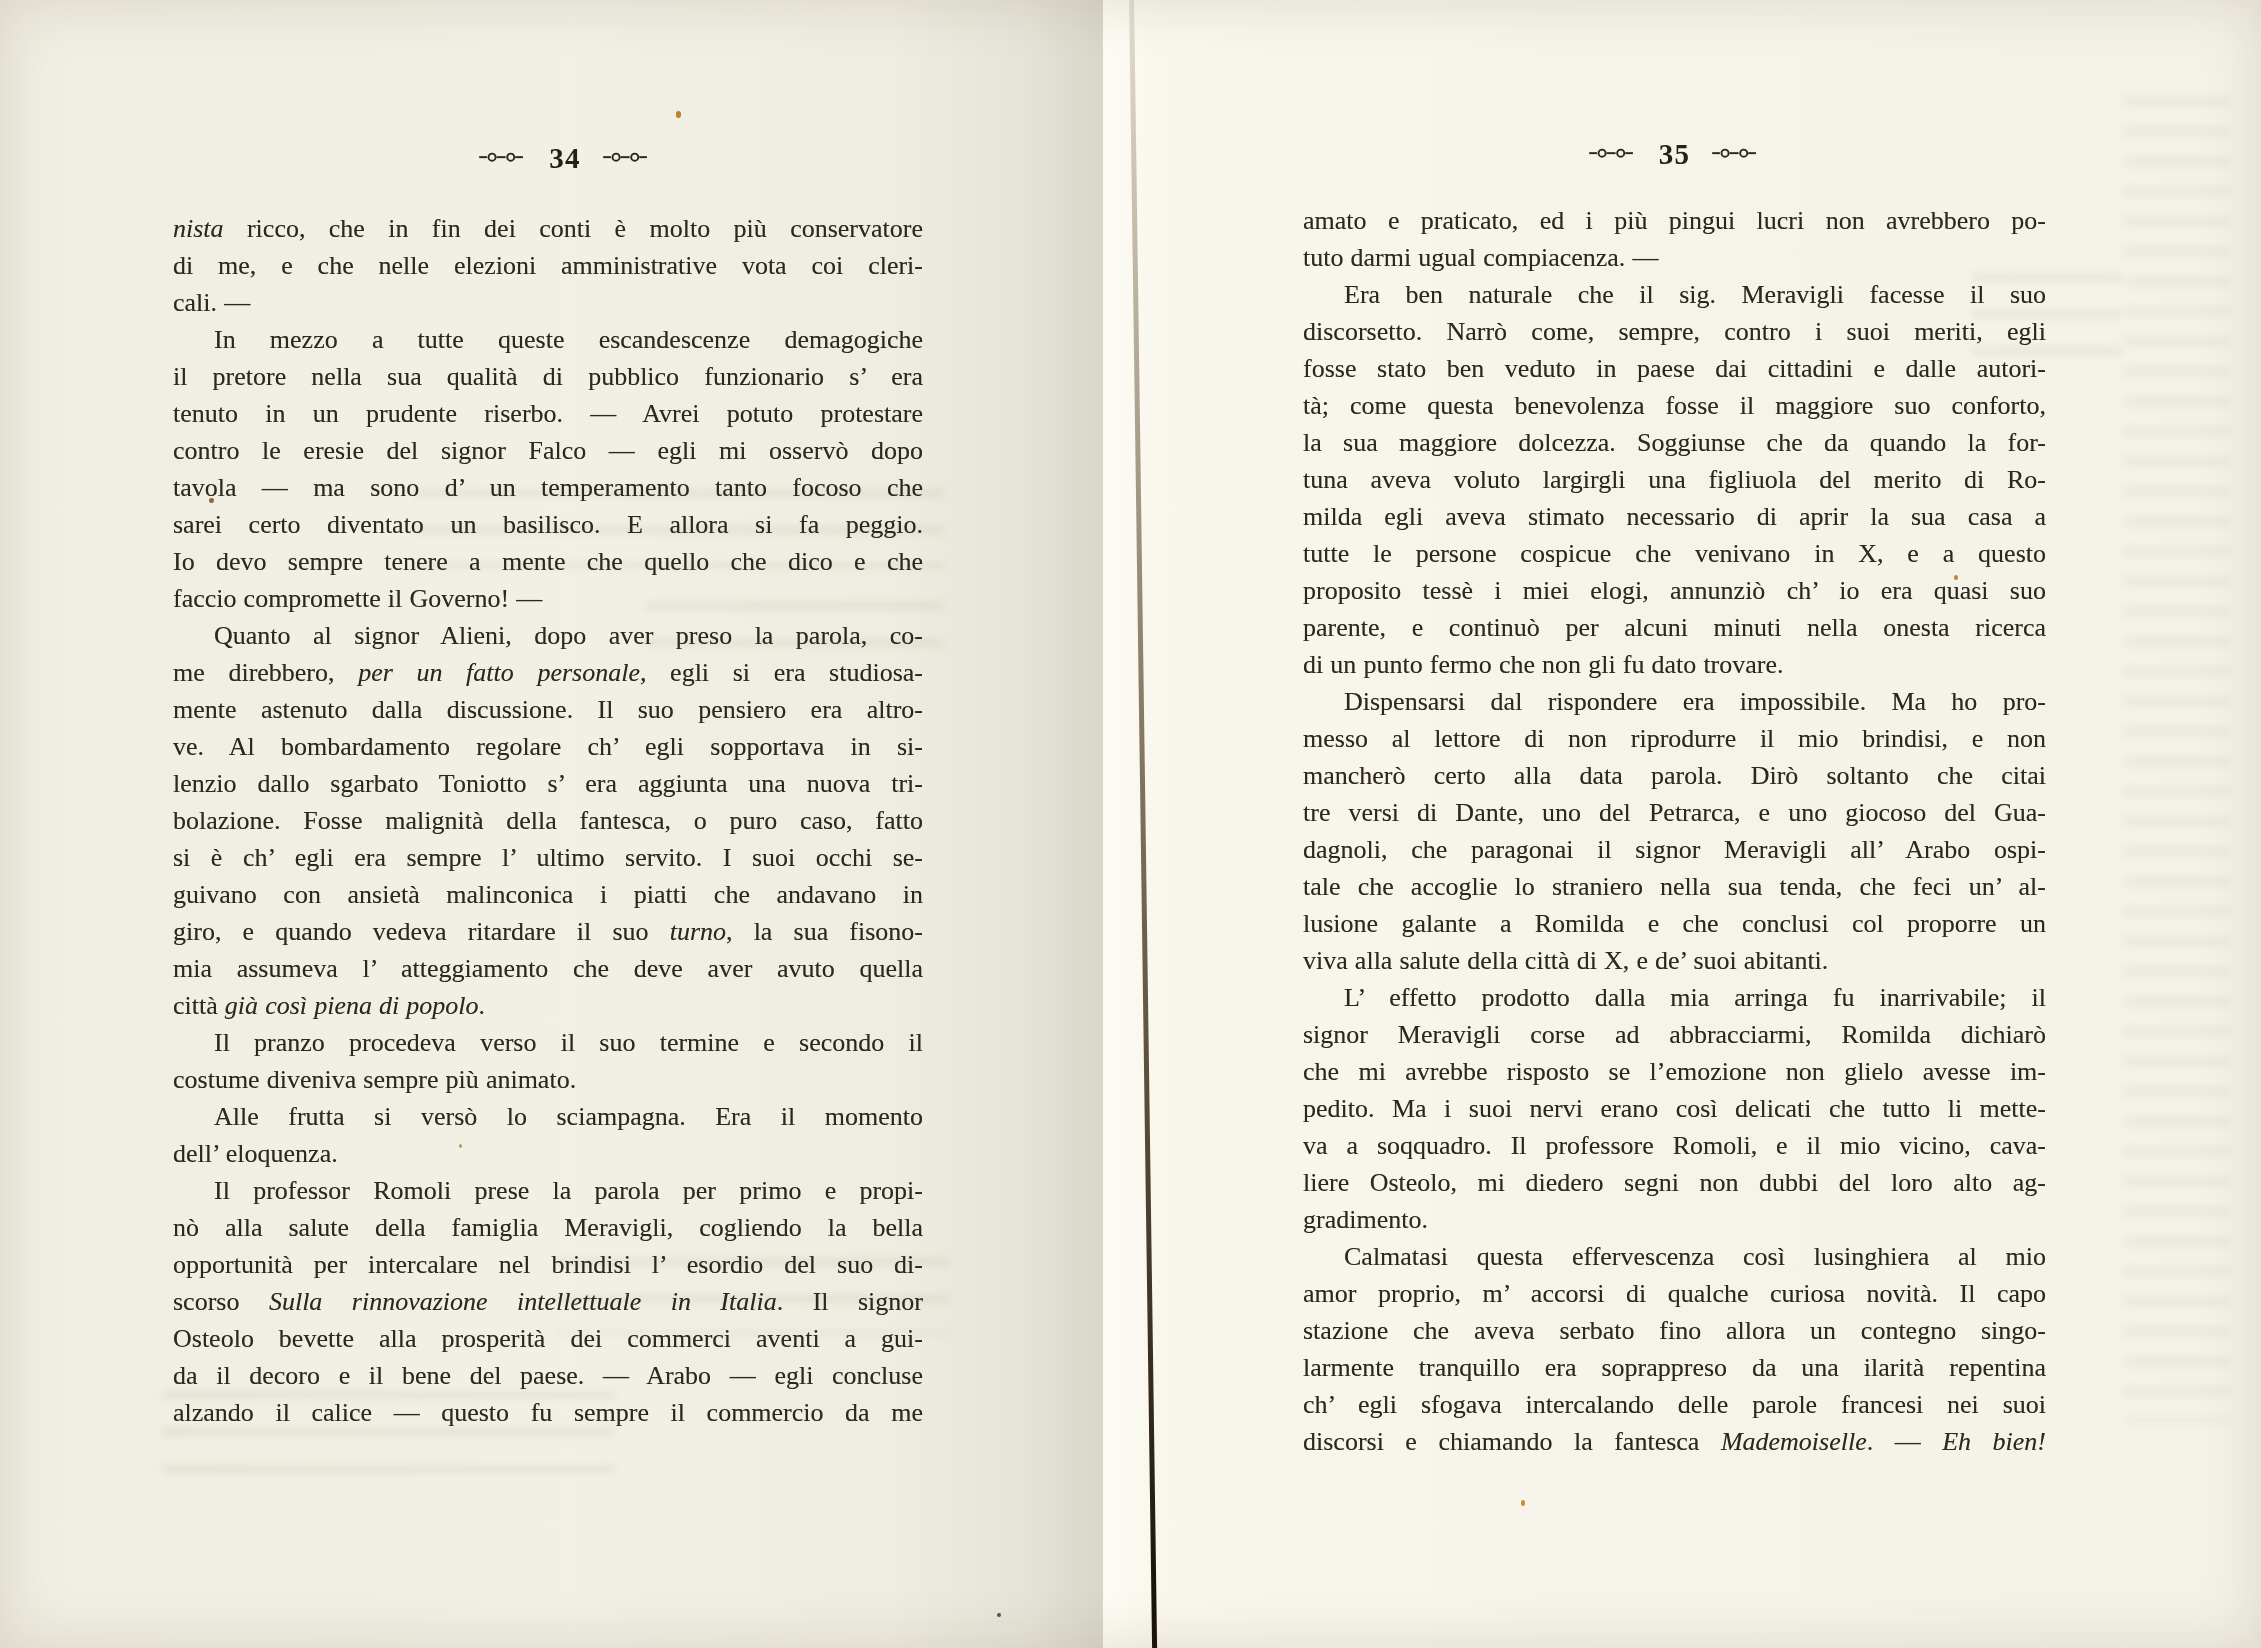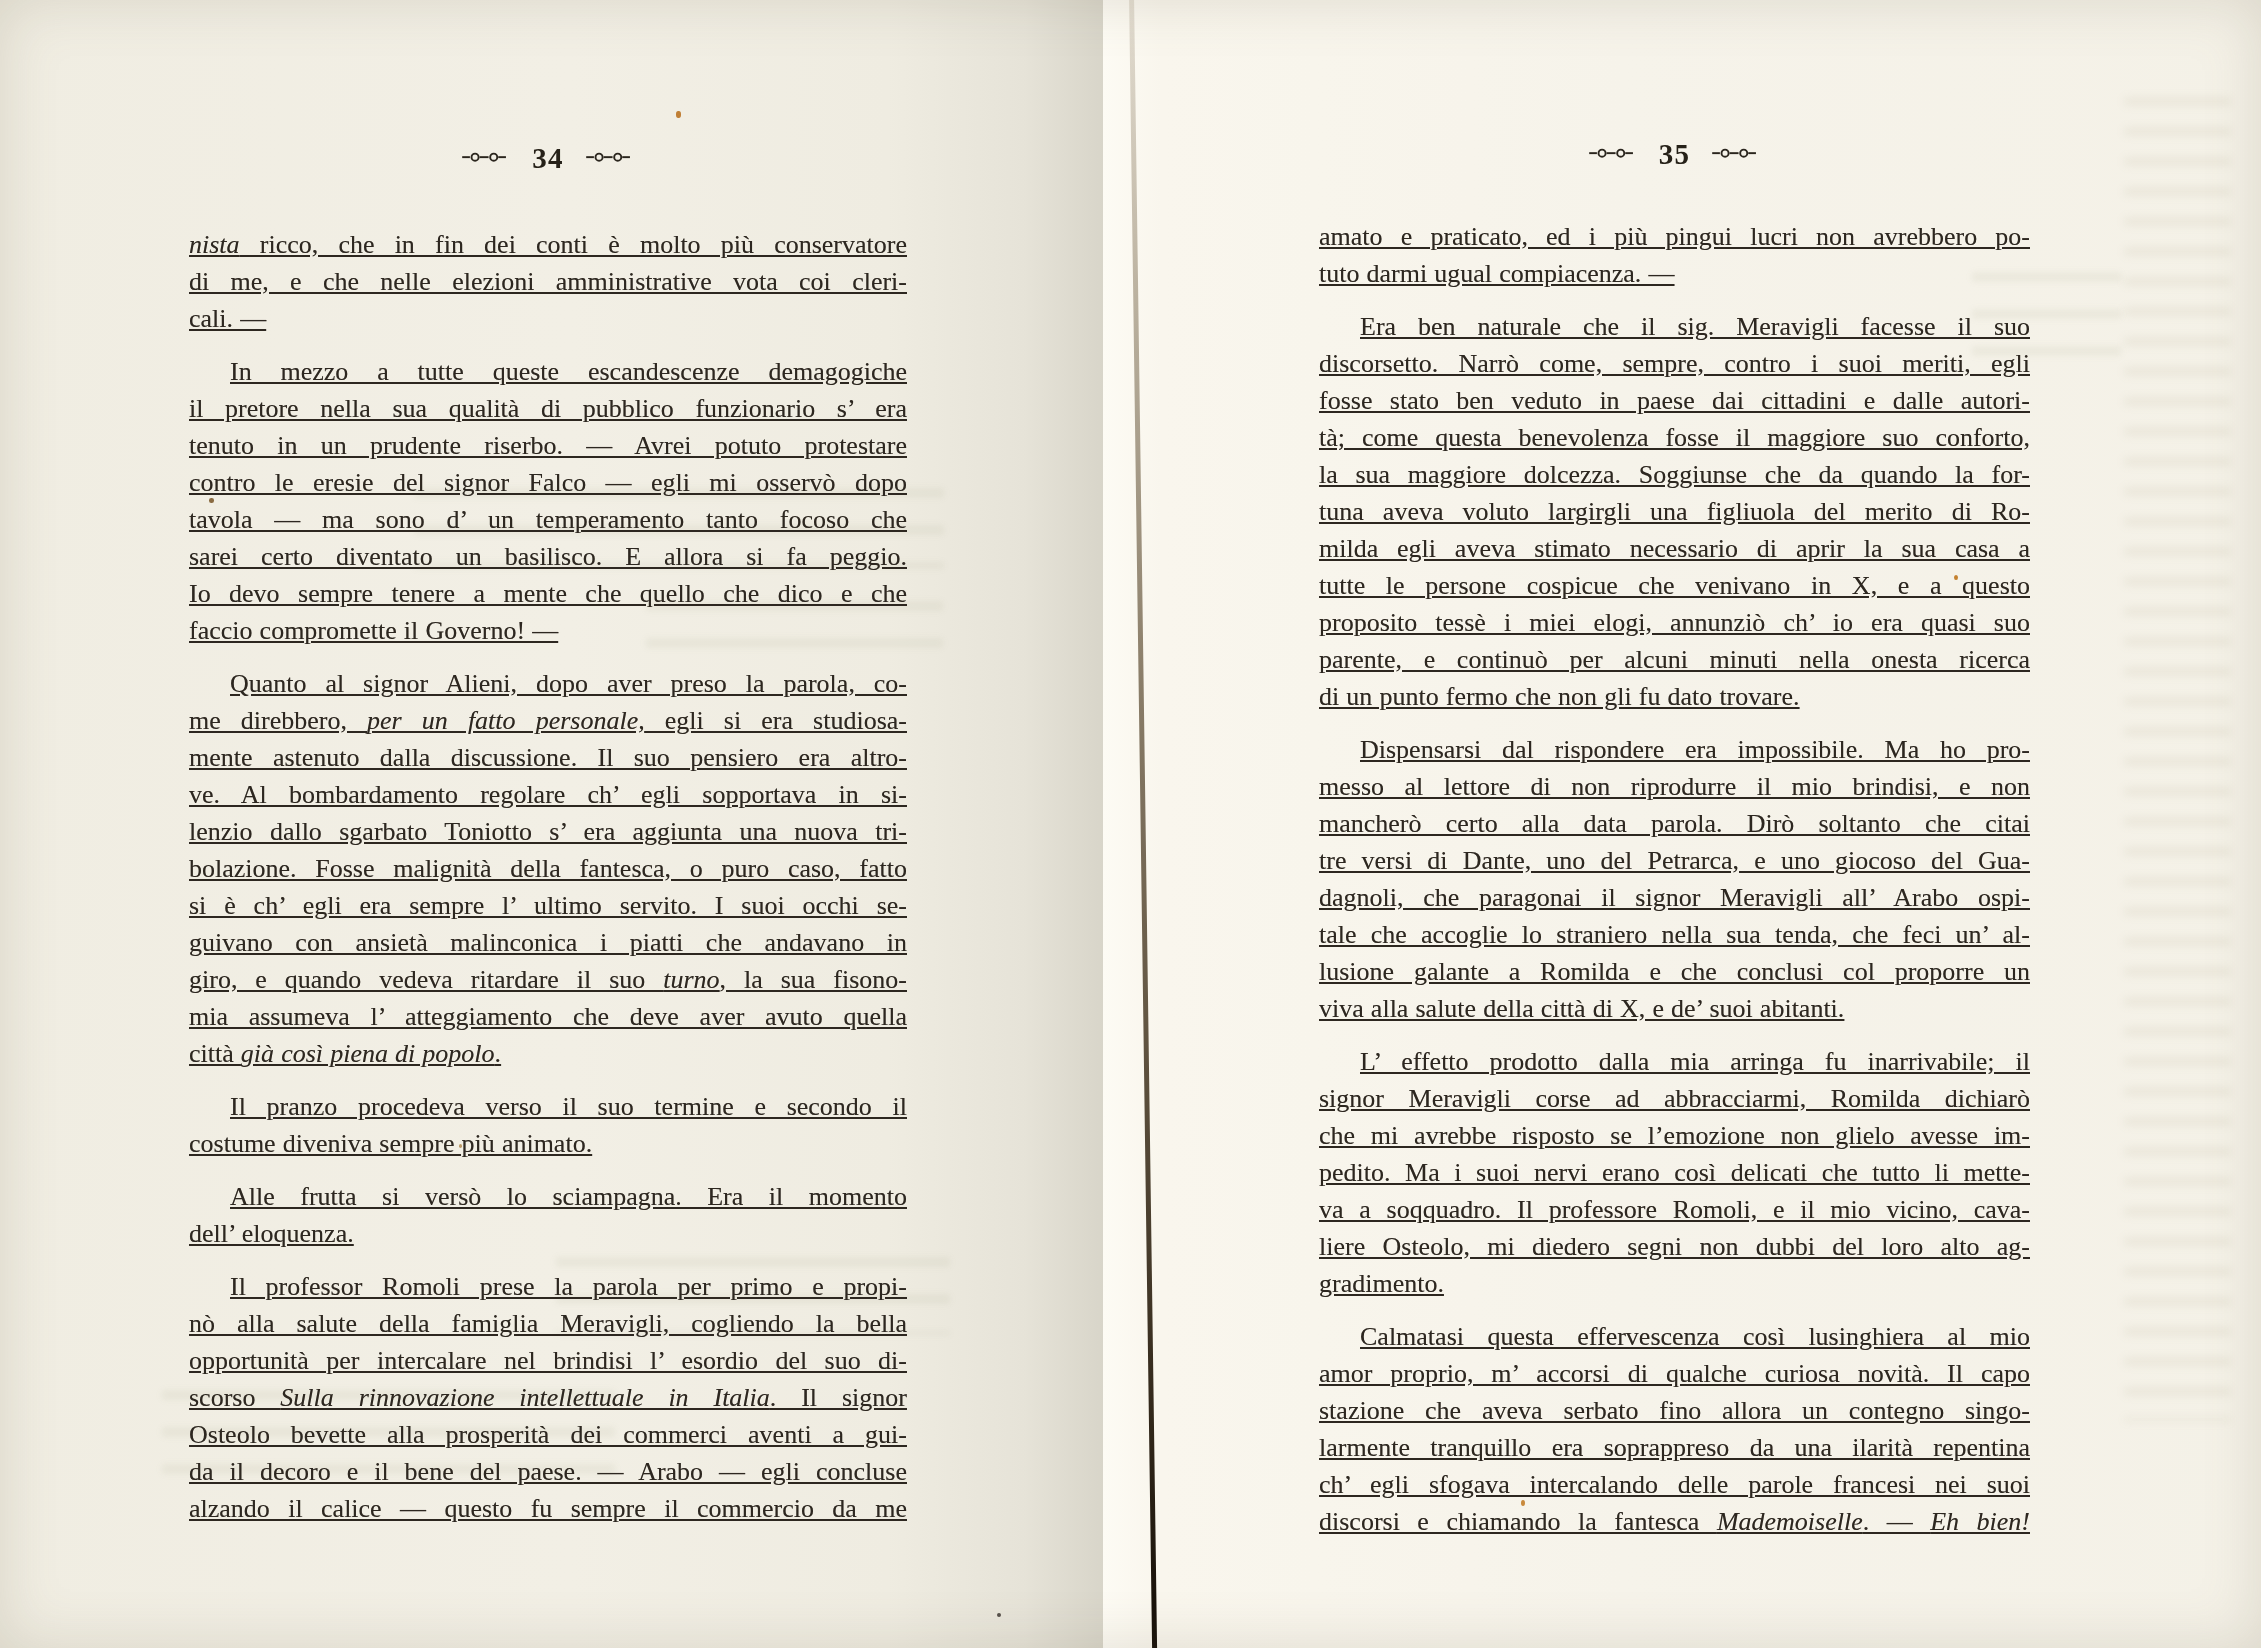--- a/index.html
+++ b/index.html
@@ -23,31 +23,31 @@
       rgba(125,105,75,.18) 0%,rgba(110,92,62,.45) 18%,
       rgba(95,78,52,.70) 40%,rgba(70,56,36,.88) 65%,
       rgba(42,32,18,.96) 85%,rgba(18,12,6,1) 100%);
     transform:rotate(-0.8deg);transform-origin:top center;
     border-radius:1.9px;
   }
   .pg-head{
     position:absolute;display:flex;align-items:center;justify-content:center;
     gap:22px;color:#262118;
   }
-  .pg-head-left{left:173px;width:750px;top:144px;}
+  .pg-head-left{left:190px;width:750px;top:144px;}
   .pg-head-right{left:1303px;width:743px;top:140px;text-align:center;}
   .pg-num{font-size:29px;font-weight:bold;letter-spacing:1.3px;line-height:1;}
   .orn{display:inline-block;}
   .body{
     position:absolute;font-size:26px;line-height:37px;color:#2d2720;
     text-shadow:0 0 0.6px rgba(45,39,32,.38);
   }
   .body-left{left:173px;top:210px;width:750px;}
   .body-right{left:1303px;top:202px;width:743px;}
-  .para{margin:16px;text-decoration:underline;}
+  .para{margin:0;}
   .ln{
     height:37px;overflow:hidden;
     text-align:justify;text-align-last:justify;
     word-spacing:0.6px;
   }
   .ln.last{text-align-last:left;}
   .ln.ind{text-indent:41px;}
   .ln i{font-style:italic;}
   .ghost{position:absolute;pointer-events:none;filter:blur(3.2px);opacity:.55;}
   .ghost-lines{background:repeating-linear-gradient(to bottom,

